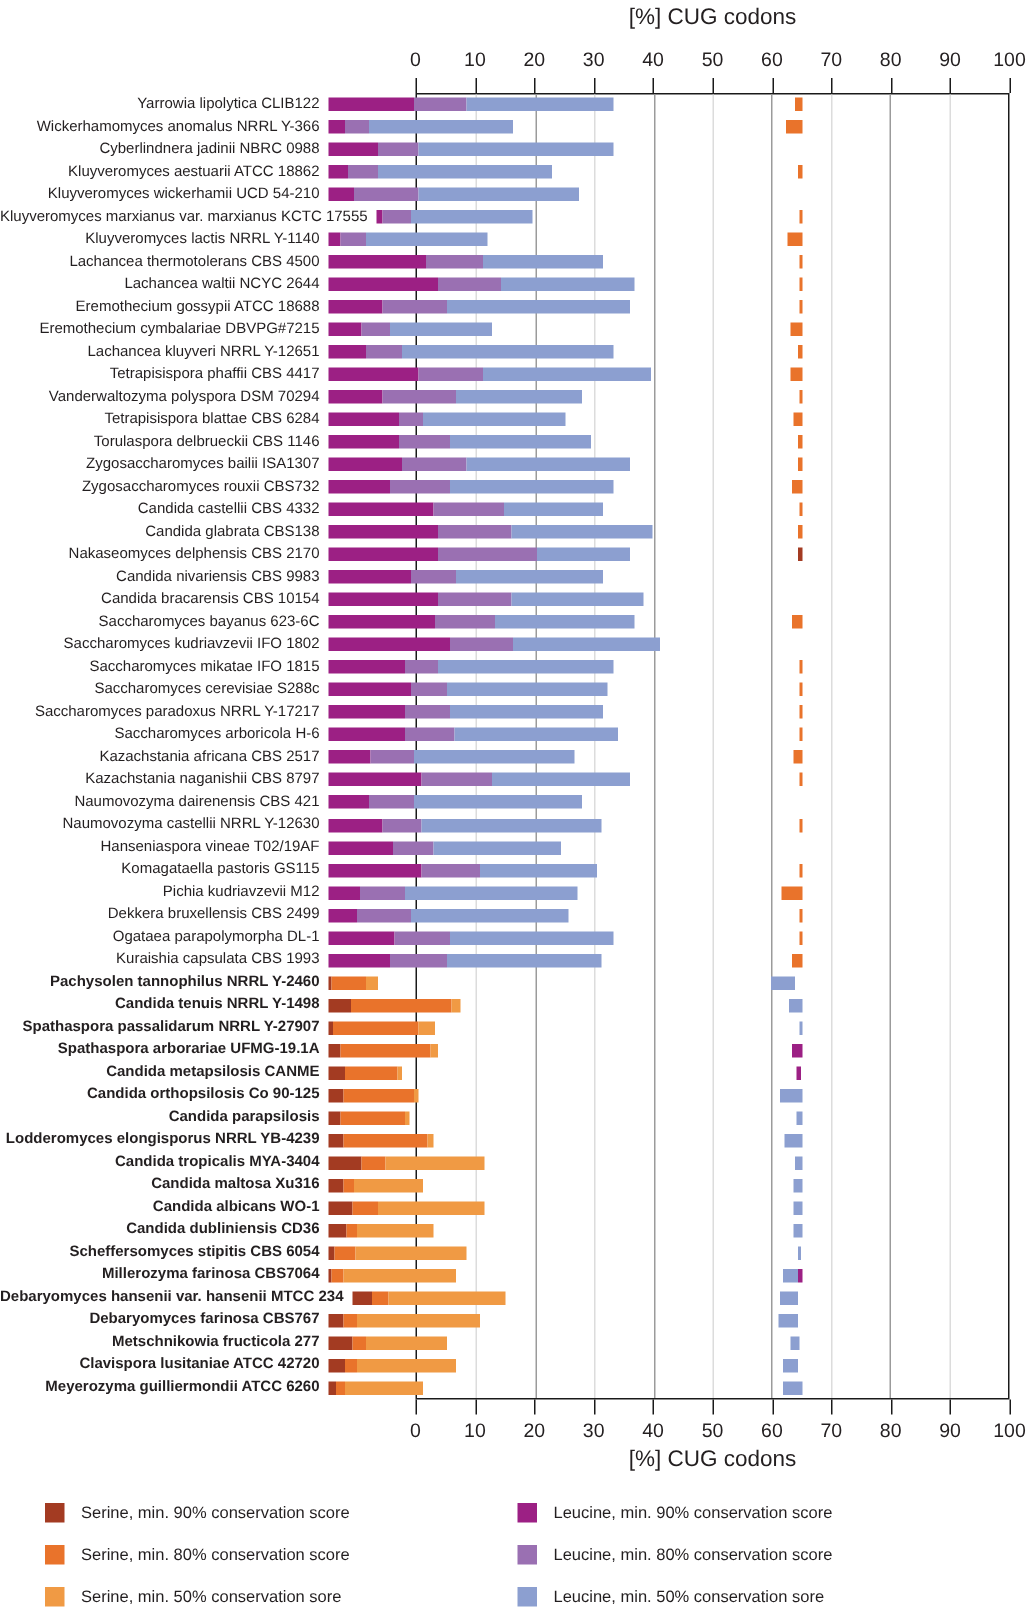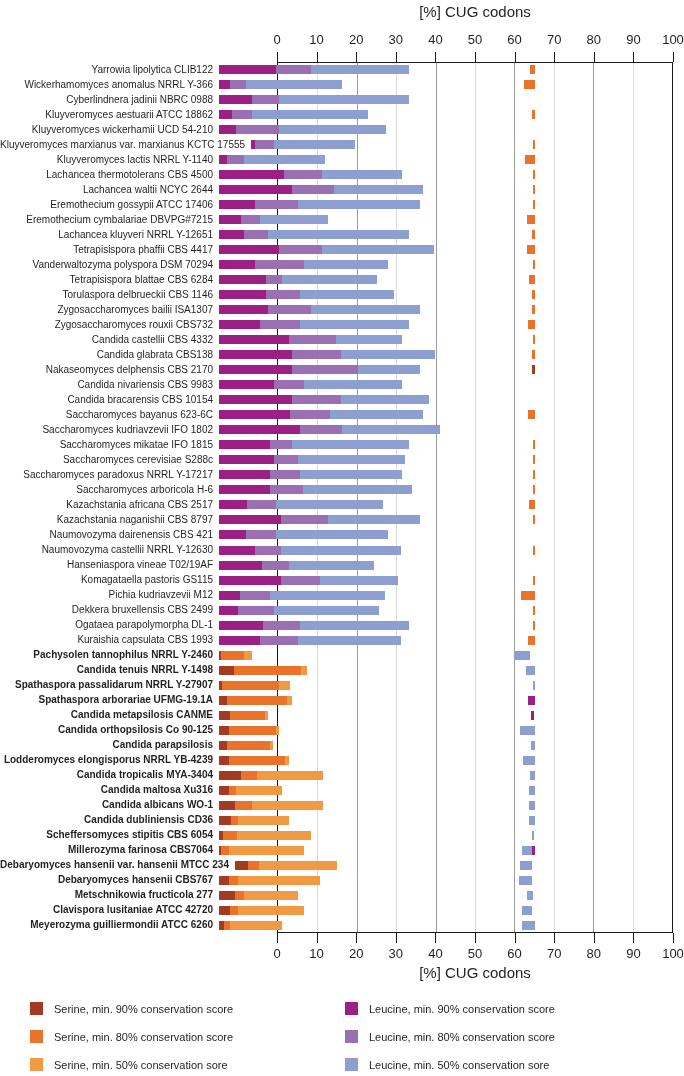--- a/index.html
+++ b/index.html
@@ -149,21 +149,21 @@
       <div class="row">
         <div class="species-label">Lachancea waltii NCYC 2644</div>
         <div class="track">
           <div class="seg" style="left: 0%; width: 23%; background: rgb(156, 32, 132);"></div>
           <div class="seg" style="left: 23%; width: 13.5%; background: rgb(154, 112, 178);"></div>
           <div class="seg" style="left: 36.5%; width: 28%; background: rgb(140, 159, 208);"></div>
           <div class="seg" style="left: 99.3%; width: 0.7%; background: rgb(233, 115, 43);"></div>
         </div>
       </div>
       <div class="row">
-        <div class="species-label">Eremothecium gossypii ATCC 17406</div>
+        <div class="species-label">Eremothecium gossypii ATCC 18688</div>
         <div class="track">
           <div class="seg" style="left: 0%; width: 11.5%; background: rgb(156, 32, 132);"></div>
           <div class="seg" style="left: 11.5%; width: 13.5%; background: rgb(154, 112, 178);"></div>
           <div class="seg" style="left: 25%; width: 38.5%; background: rgb(140, 159, 208);"></div>
           <div class="seg" style="left: 99.3%; width: 0.7%; background: rgb(233, 115, 43);"></div>
         </div>
       </div>
       <div class="row">
         <div class="species-label">Eremothecium cymbalariae DBVPG#7215</div>
         <div class="track">
@@ -550,21 +550,21 @@
       <div class="row">
         <div class="species-label bold">Debaryomyces hansenii var. hansenii MTCC 234</div>
         <div class="track">
           <div class="seg" style="left: 0%; width: 4.5%; background: rgb(163, 59, 34);"></div>
           <div class="seg" style="left: 4.5%; width: 3.5%; background: rgb(233, 115, 43);"></div>
           <div class="seg" style="left: 8%; width: 26%; background: rgb(240, 154, 68);"></div>
           <div class="seg" style="left: 95%; width: 4%; background: rgb(140, 159, 208);"></div>
         </div>
       </div>
       <div class="row">
-        <div class="species-label bold">Debaryomyces hansenii CBS767</div>
+        <div class="species-label bold">Debaryomyces farinosa CBS767</div>
         <div class="track">
           <div class="seg" style="left: 0%; width: 3%; background: rgb(163, 59, 34);"></div>
           <div class="seg" style="left: 3%; width: 3%; background: rgb(233, 115, 43);"></div>
           <div class="seg" style="left: 6%; width: 26%; background: rgb(240, 154, 68);"></div>
           <div class="seg" style="left: 95%; width: 4%; background: rgb(140, 159, 208);"></div>
         </div>
       </div>
       <div class="row">
         <div class="species-label bold">Metschnikowia fructicola 277</div>
         <div class="track">

